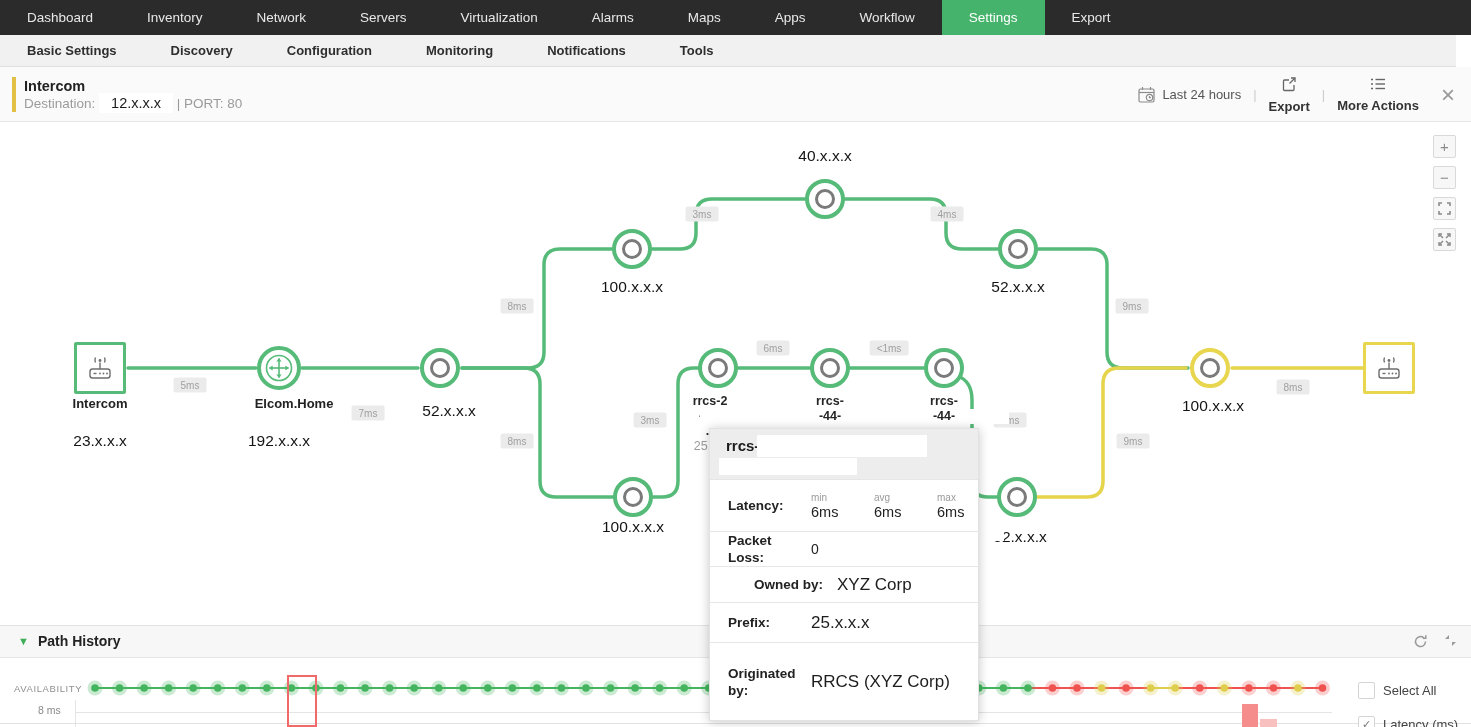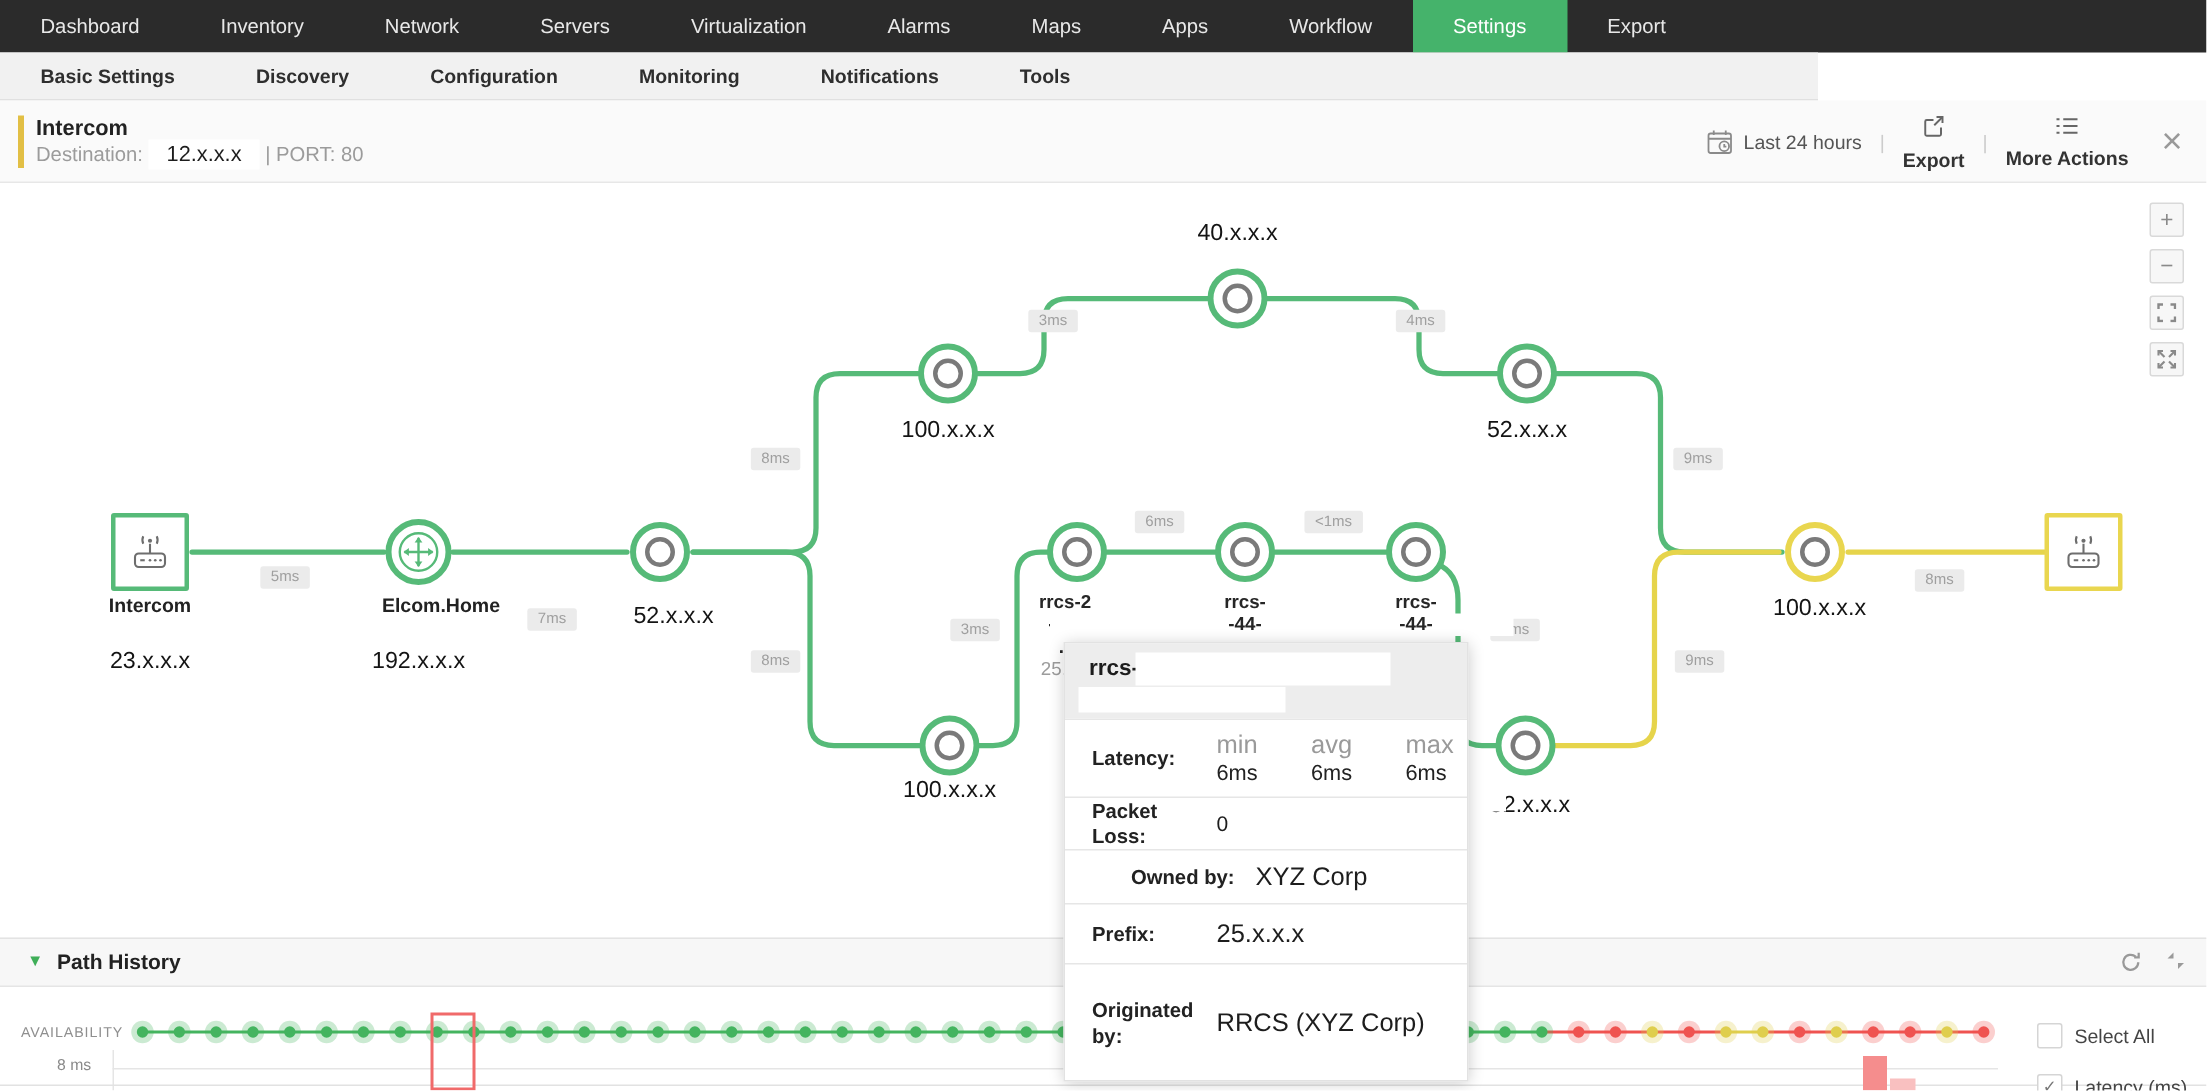--- a/index.html
+++ b/index.html
@@ -6,21 +6,21 @@
   html,body { width:1471px; height:727px; overflow:hidden; background:#fff;
     font-family:"Liberation Sans","DejaVu Sans",sans-serif; position:relative; }
 
   
   .topnav { position:absolute; left:0; top:0; width:1471px; height:35px; background:#2b2b2b;
     display:flex; align-items:stretch; z-index:10; }
   .topnav-item { color:#e8e8e8; font-size:13.5px; line-height:35px; padding:0 27px; cursor:pointer; white-space:nowrap; }
   .topnav-item.active { background:#45b36b; color:#fff; }
 
   
-  .subnav { position:absolute; left:0; top:35px; width:1212px; height:32px; background:#f1f1f1;
+  .subnav { position:absolute; left:0; top:35px; width:1456px; height:32px; background:#f1f1f1;
     border-bottom:1px solid #e0e0e0; display:flex; align-items:stretch; z-index:10; }
   .subnav-item { color:#2e2e2e; font-size:13px; font-weight:700; line-height:32px; padding:0 27px; cursor:pointer; white-space:nowrap; }
 
   
   .page-header { position:absolute; left:0; top:67px; width:1471px; height:55px; background:#fafafa;
     border-bottom:1px solid #e7e7e7; z-index:10; }
   .accent-bar { position:absolute; left:12px; top:10px; width:4px; height:35px; background:#e2bf45; }
   .ph-title { position:absolute; left:24px; top:11px; font-size:14.5px; font-weight:700; color:#222; }
   .ph-dest { position:absolute; left:24px; top:28px; font-size:13.5px; color:#9b9b9b; }
   .ph-dest .dest-value { background:#fff; color:#1d1d1d; padding:2px 12px; font-size:14.5px; }
@@ -61,21 +61,21 @@
   .tt-redact { position:absolute; background:#fff; }
   .tt-redact.r1 { left:47px; top:6px; width:170px; height:22px; }
   .tt-redact.r2 { left:9px; top:29px; width:138px; height:17px; }
   .tt-row { display:flex; align-items:center; border-top:1px solid #e6e6e6; padding:8px 8px 8px 18px; }
   .tt-row:first-of-type { border-top:none; }
   .tt-label { width:80px; margin-right:3px; flex-shrink:0; font-size:13.5px; font-weight:700; color:#222; line-height:17px; }
   .tt-value { font-size:17px; color:#1d1d1d; }
   .tt-value.sm { font-size:14px; }
   .tt-cols { display:flex; }
   .tt-cell { width:63px; }
-  .tt-cell .h { font-size:17px; color:#9a9a9a; }
+  .tt-cell .h { font-size:10px; color:#9a9a9a; }
   .tt-cell .v { font-size:14.5px; color:#222; margin-top:1px; }
   .row-latency { height:52px; } .row-pl { height:35px; } .row-owned { height:36px;padding-left:44px; }
   .row-prefix { height:40px; } .row-orig { height:78px; }
 
   
   .path-history { position:absolute; left:0; top:625px; width:1471px; height:33px; background:#f7f7f7;
     border-top:1px solid #e3e3e3; border-bottom:1px solid #e5e5e5; z-index:9; }
   .ph-caret { position:absolute; left:18px; top:9px; font-size:11px; color:#3fae58; cursor:pointer; }
   .ph-h-title { position:absolute; left:38px; top:7px; font-size:14px; font-weight:700; color:#222; }
   .ph-icons { position:absolute; right:14px; top:8px; display:flex; gap:16px; }

